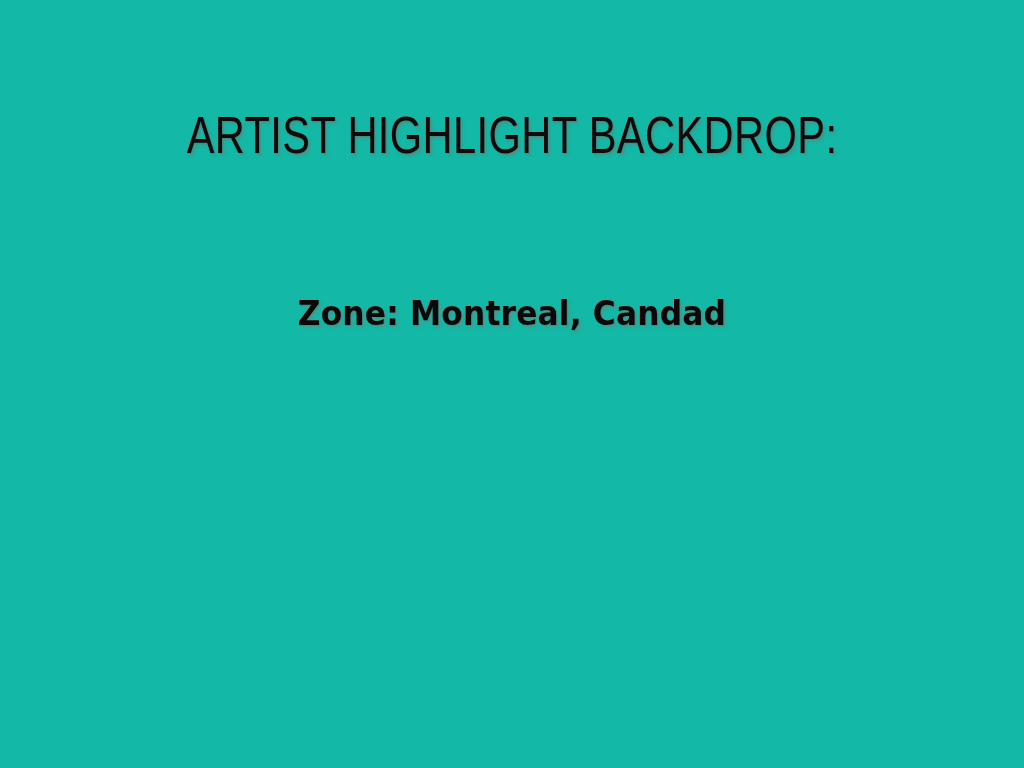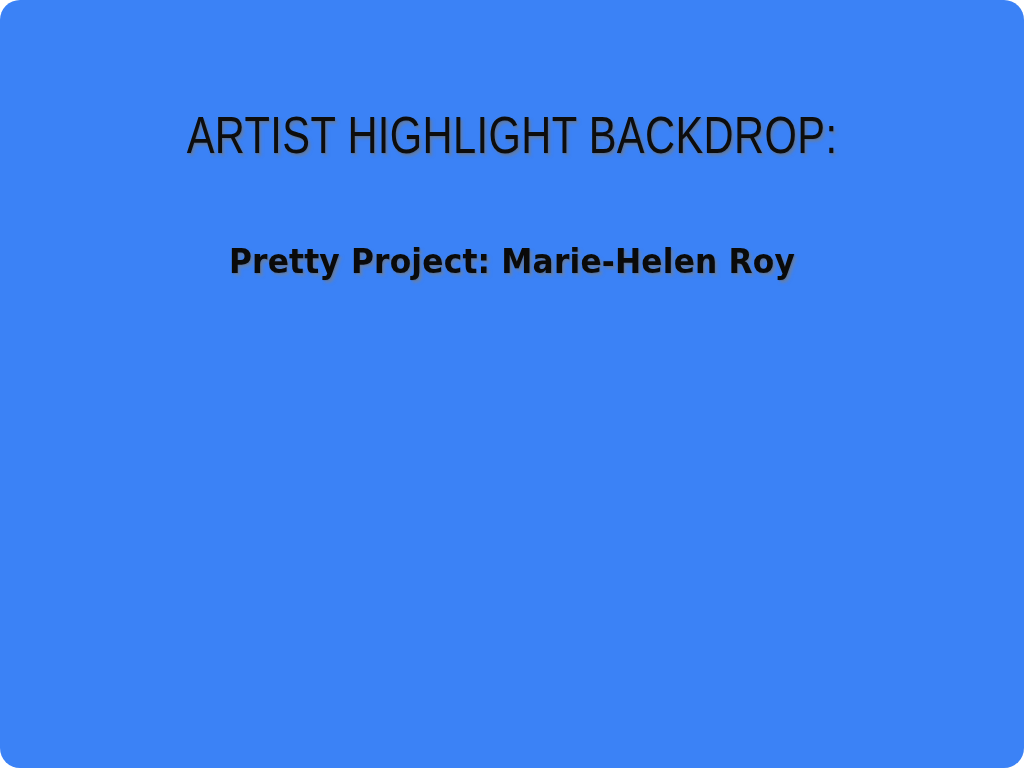--- a/index.html
+++ b/index.html
@@ -14,23 +14,22 @@
     background: #ffffff;
     overflow: hidden;
     font-family: "Liberation Sans", sans-serif;
     -webkit-font-smoothing: antialiased;
   }
 
   .slide {
     position: relative;
     width: 1024px;
     height: 768px;
-    background: #3b82f6;
+    background: #14b8a6;
     box-sizing: border-box;
-    border-radius: 20px;
   }
 
   
   .slide-title {
     position: absolute;
     left: 0;
     top: 72px;
     width: 1024px;
     text-align: center;
     font-family: "Liberation Sans Narrow", "Liberation Sans", sans-serif;
@@ -79,24 +78,24 @@
 </style>
 </head>
 <body>
 
 <div class="slide">
 
   <h1 class="slide-title">ARTIST HIGHLIGHT BACKDROP:</h1>
 
   <div class="body-area">
 
-    <div class="block">
-      <p class="body-line para">Pretty Project: Marie-Helen Roy</p>
-    </div>
 
     <div class="block-gap-1"></div>
 
+    <div class="block">
+      <p class="body-line para">Zone: Montreal, Candad</p>
+    </div>
 
     <div class="block-gap-2"></div>
 
 
   </div>
 </div>
 
 </body></html>

